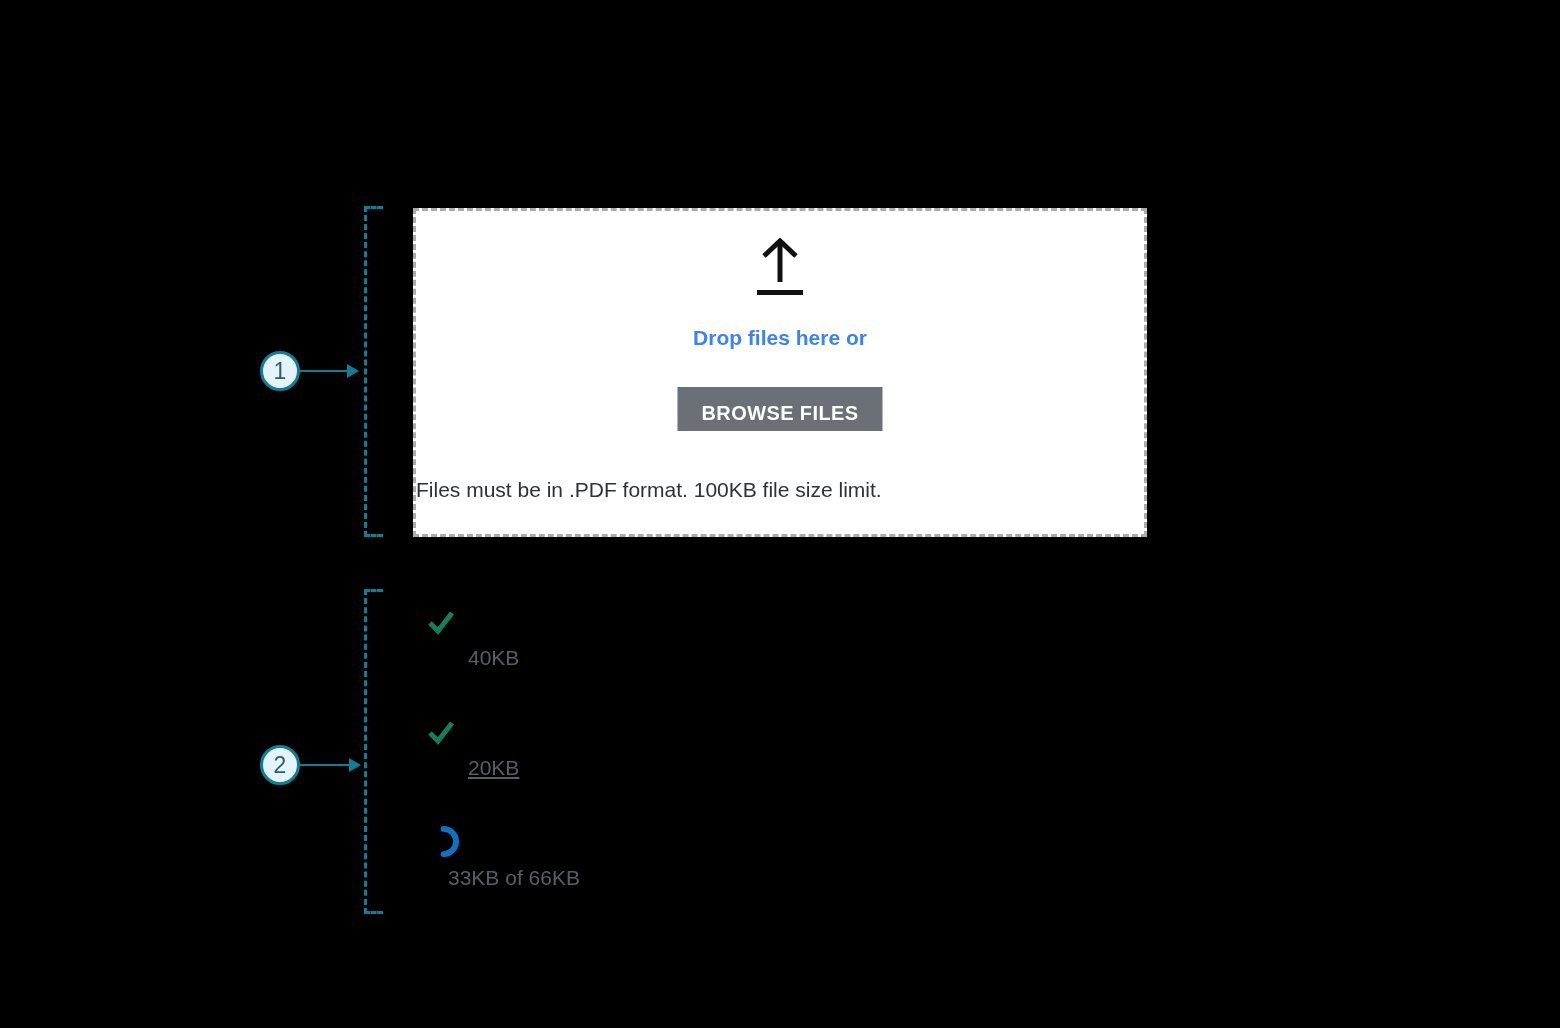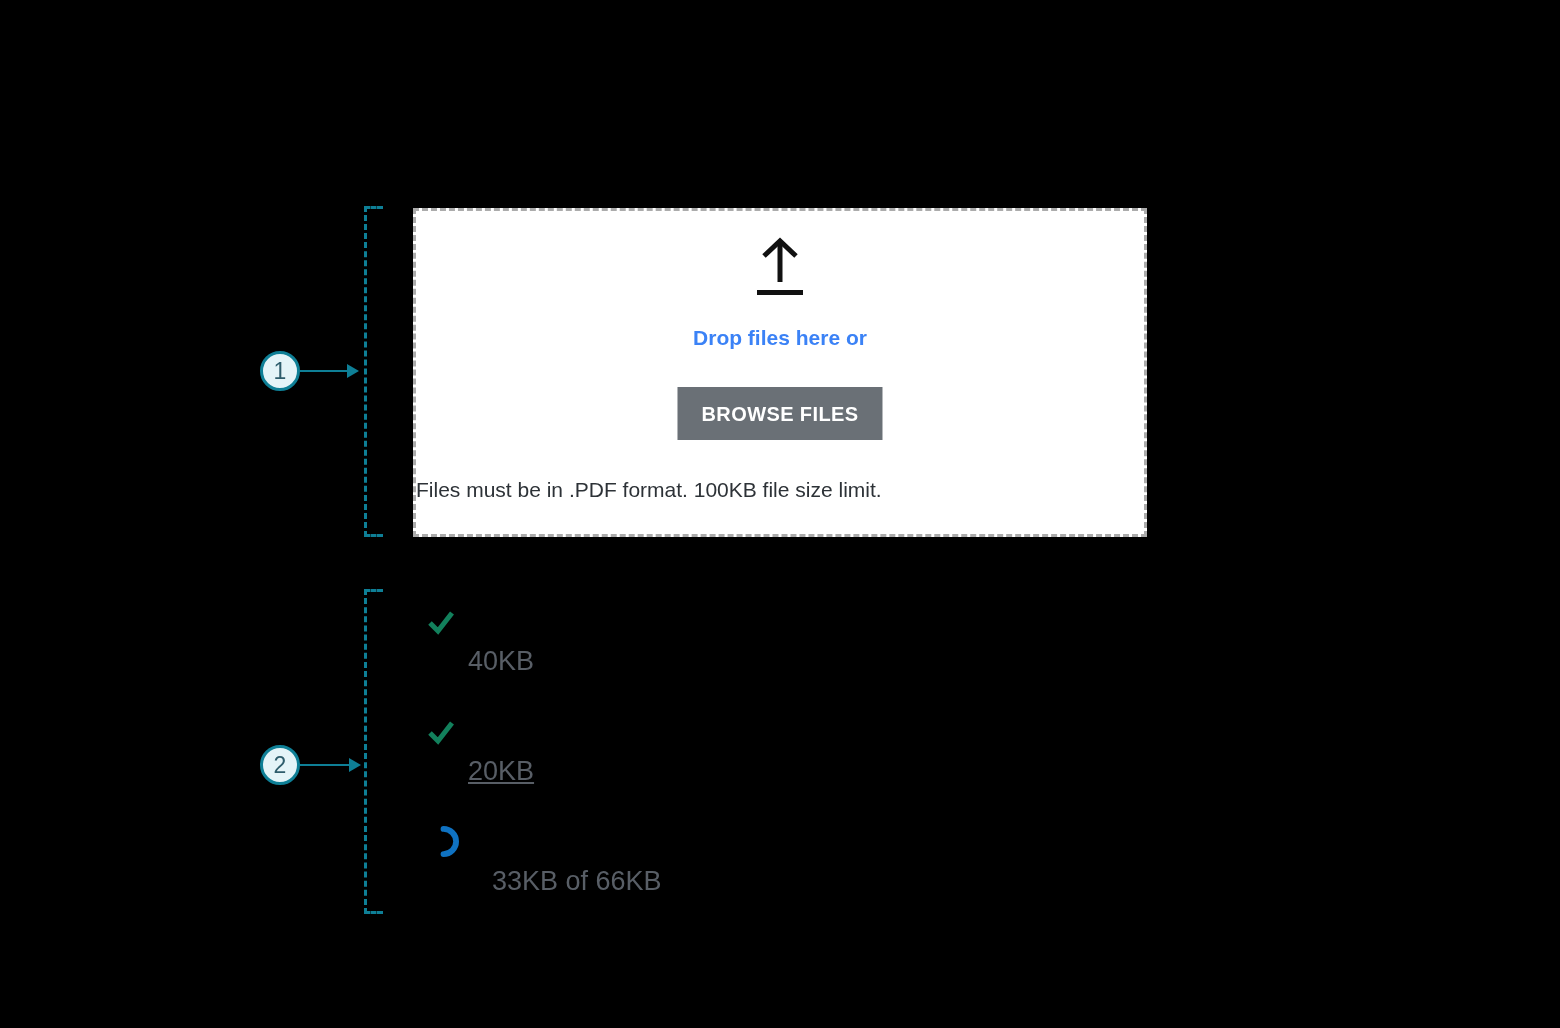--- a/index.html
+++ b/index.html
@@ -85,48 +85,48 @@
     left: 50%; top: 176px;
     transform: translateX(-50%);
     background: #6a7076;
     color: #ffffff;
     border: none;
     font-family: "Liberation Sans", "DejaVu Sans", sans-serif;
     font-size: 20px;
     font-weight: 600;
     letter-spacing: 0.4px;
     padding: 0 24px;
-    height: 53px;
+    height: 44px;
     line-height: 52px;
     cursor: pointer;
     white-space: nowrap;
   }
   .dz-helper {
     position: absolute;
     left: 0; top: 267px; width: 100%;
     font-size: 21px;
     font-weight: 400;
     color: #2d3237;
   }
 
   
   .file-icon { position: absolute; }
   .icon-check-1 { left: 427px; top: 608px; }
   .icon-check-2 { left: 427px; top: 718px; }
   .icon-spinner  { left: 428px; top: 826px; }
 
   .file-size {
     position: absolute;
-    font-size: 27px;
+    font-size: 21px;
     color: #585e66;
     white-space: nowrap;
   }
   .size-1 { left: 468px; top: 646px; }
   .size-2 { left: 468px; top: 756px; text-decoration: underline; }
-  .size-3 { left: 492px; top: 866px; }
+  .size-3 { left: 448px; top: 866px; }
 </style>
 </head>
 <body>
 
 <div class="canvas">
 
   <div class="bracket bracket-1"></div>
 
   <div class="bracket bracket-2"></div>
 

